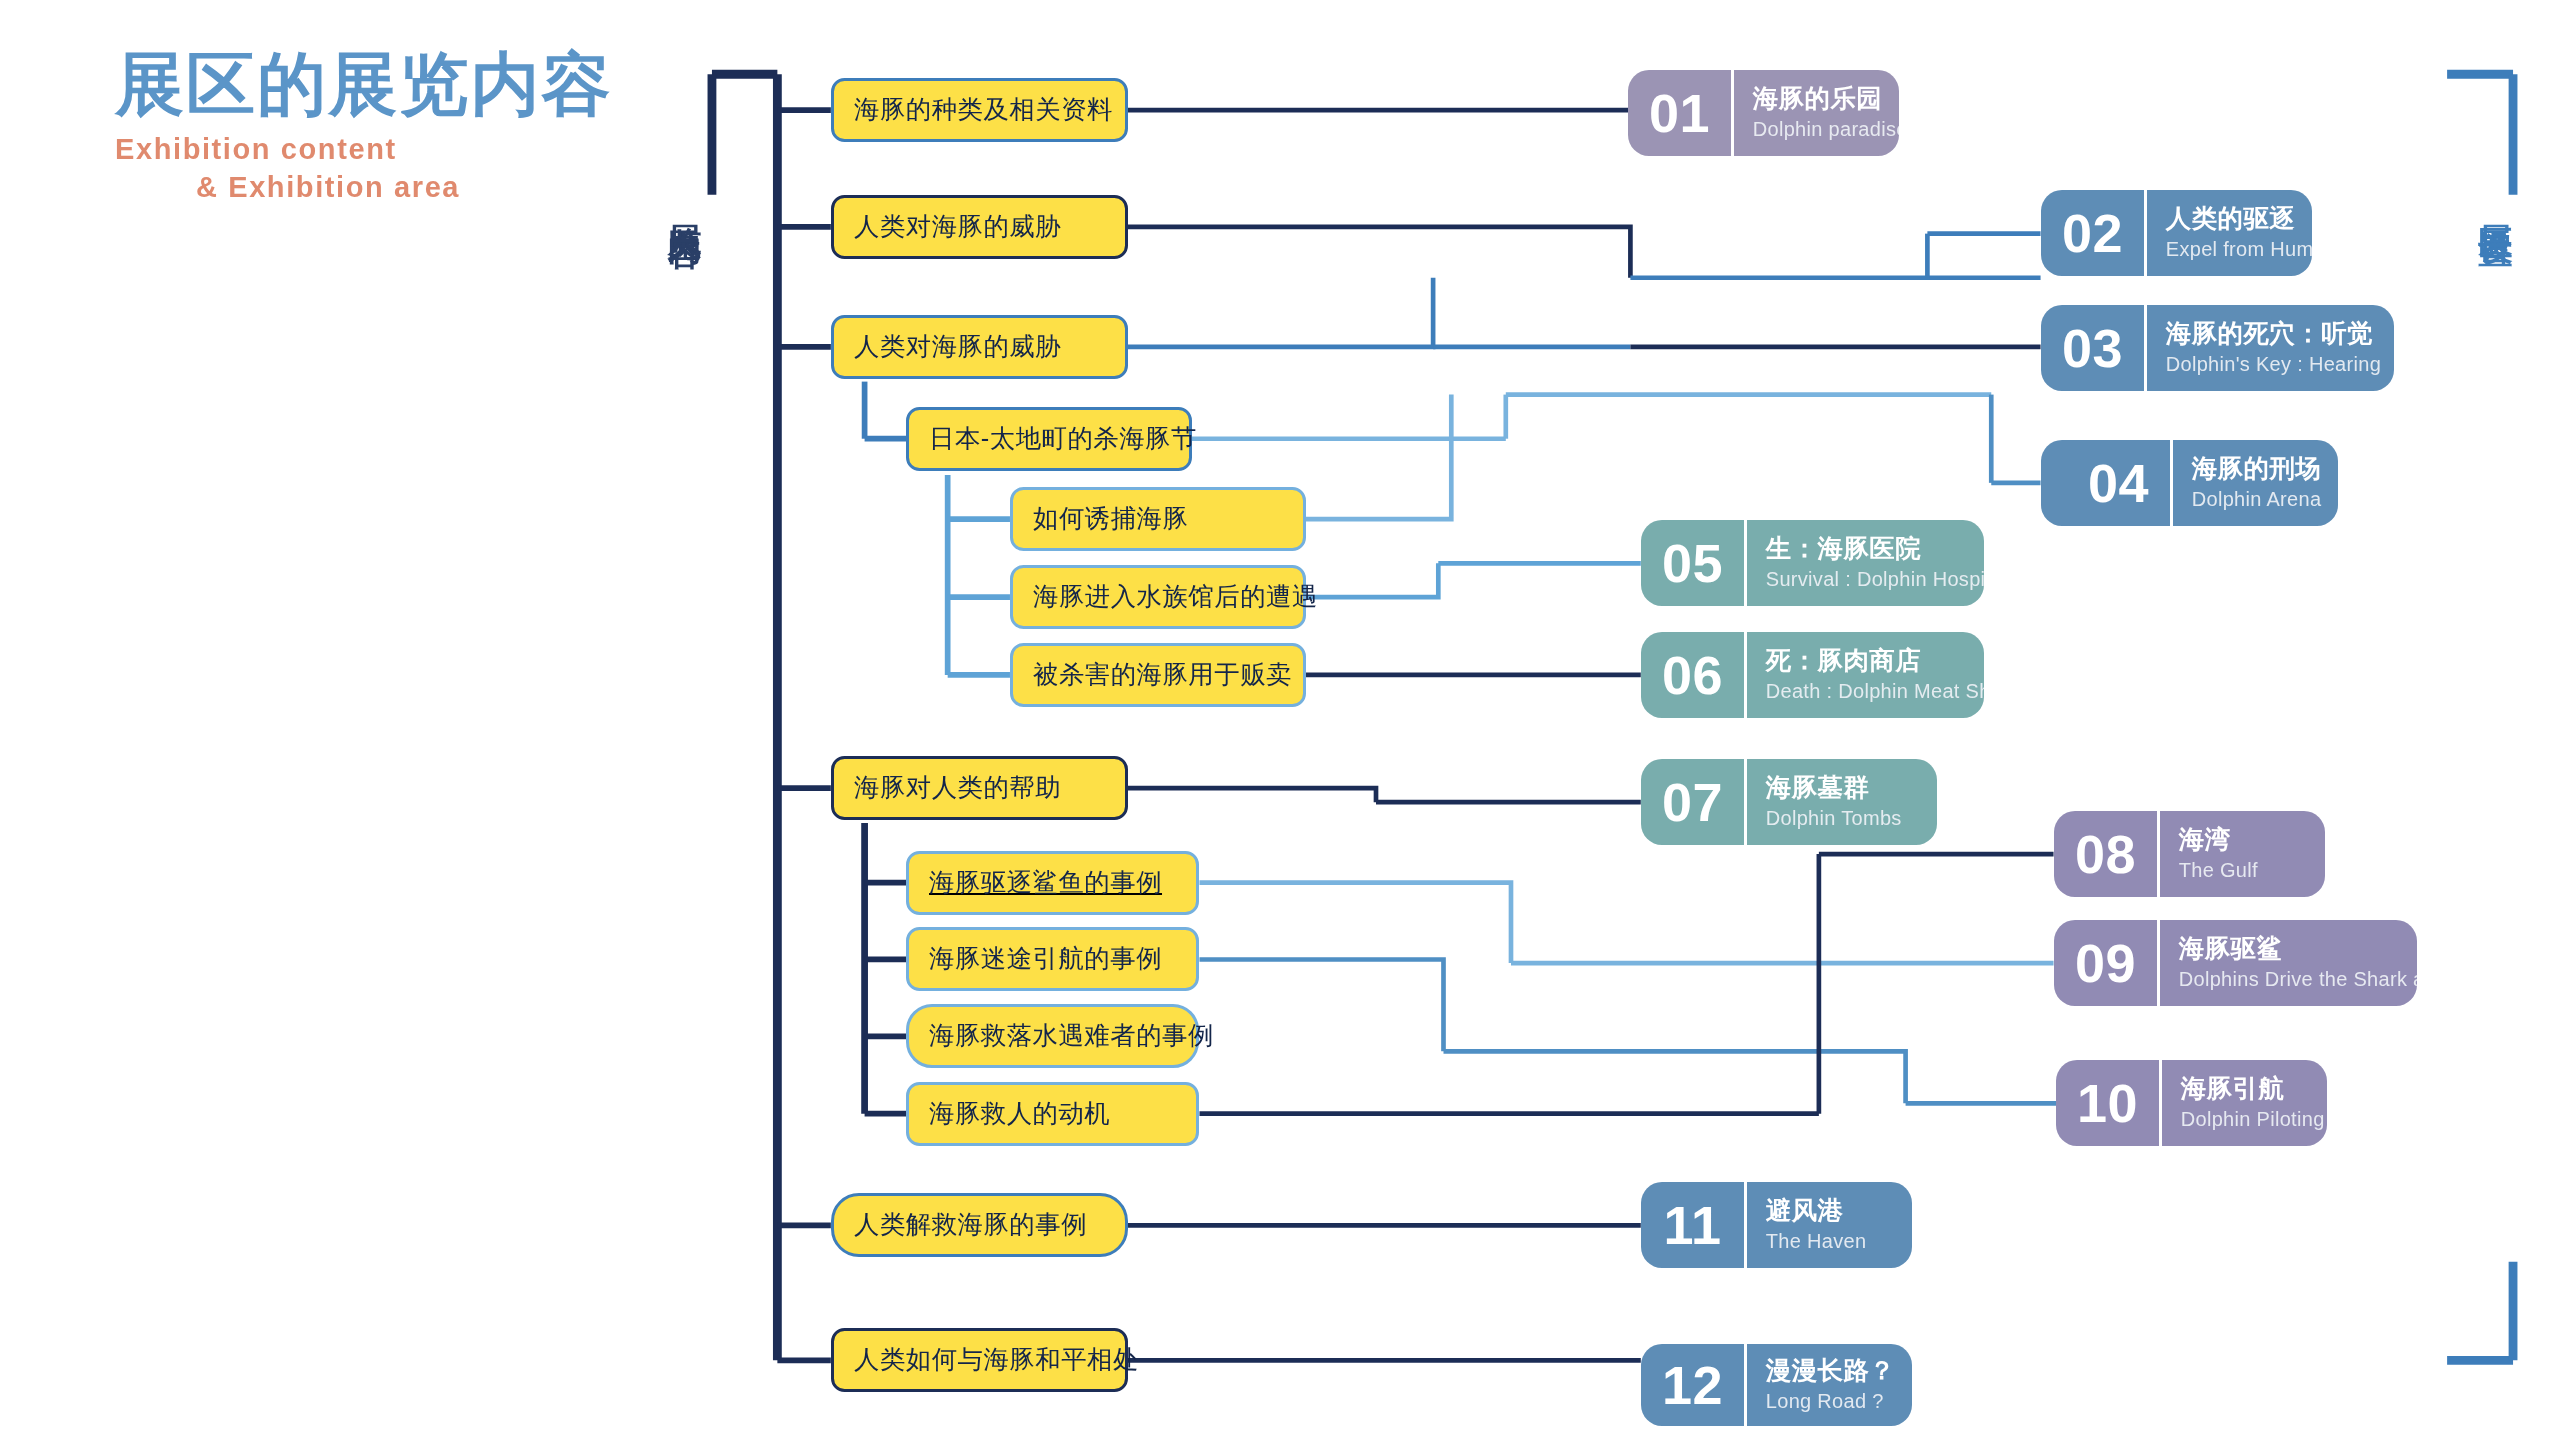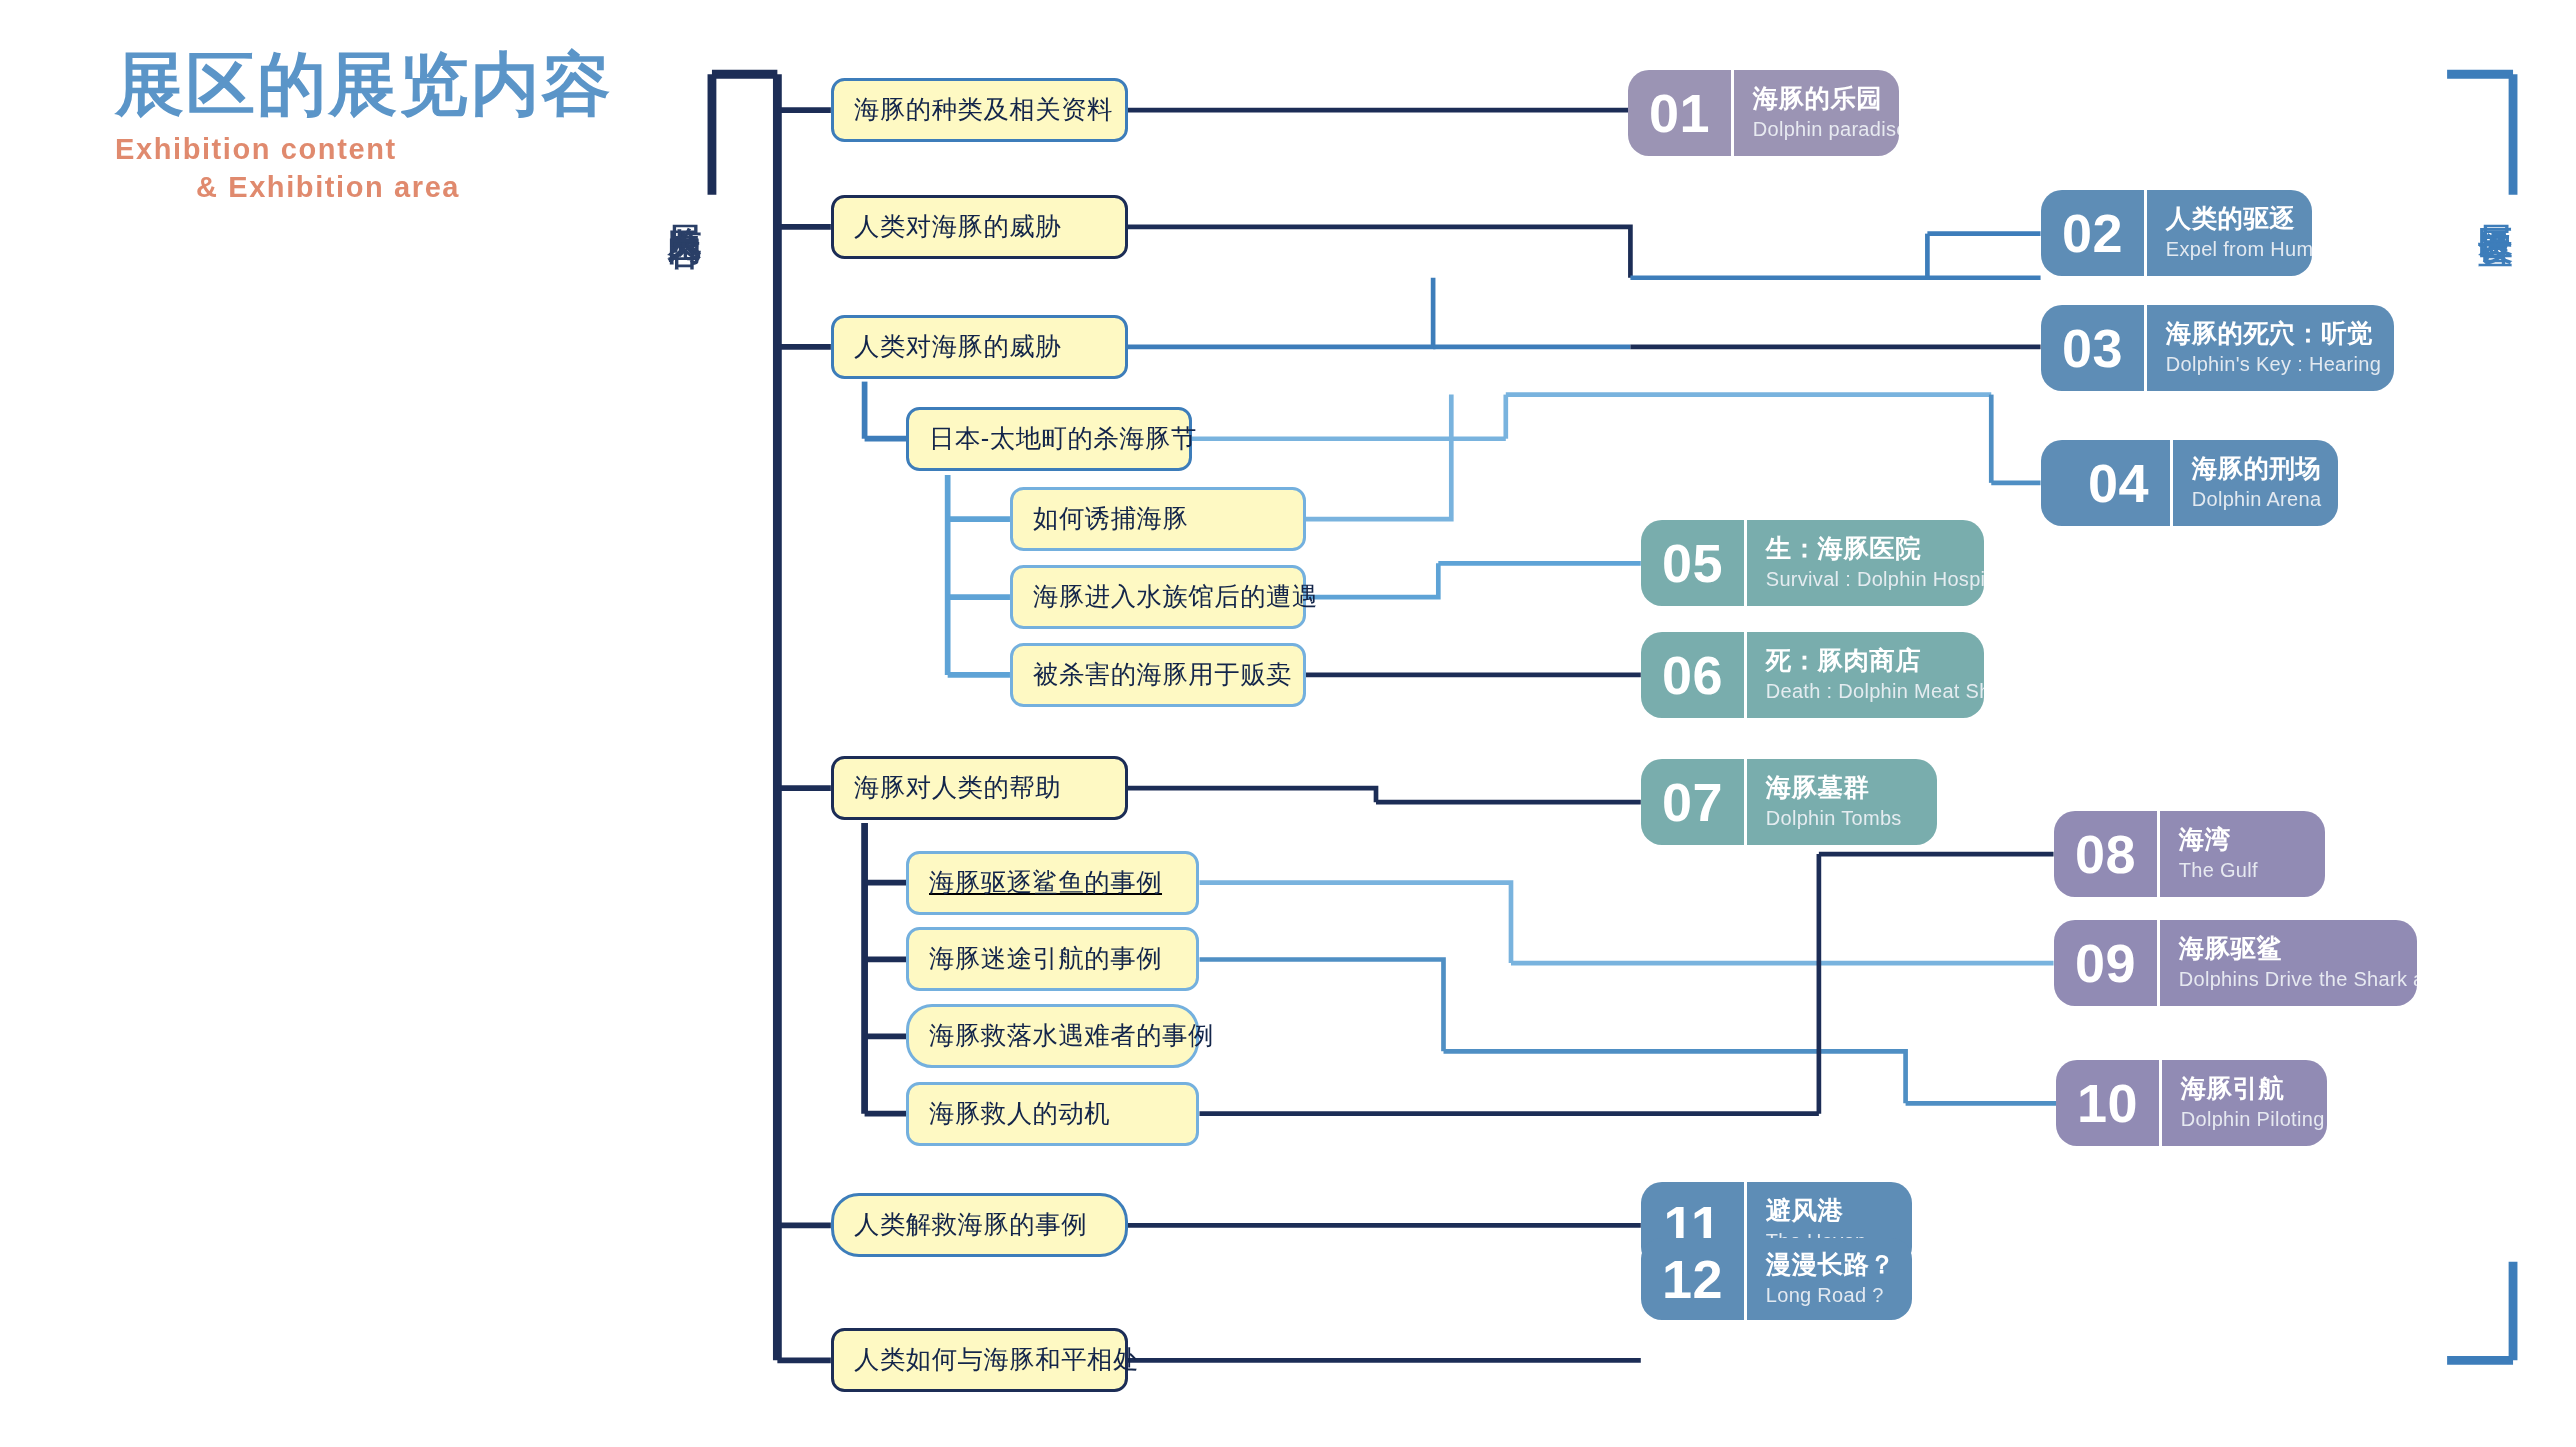--- a/index.html
+++ b/index.html
@@ -19,21 +19,21 @@
   
   .vlabel{position:absolute;writing-mode:vertical-rl;text-orientation:upright;
           font-size:34px;font-weight:700;letter-spacing:3.1px;line-height:1;}
   #vlabel-left{left:668px;top:197px;color:#2a3f67;}
   #vlabel-right{left:2479px;top:197px;color:#3d7dba;}
 
   
   #wires{position:absolute;left:0;top:0;width:2576px;height:1447px;}
 
   
-  .tbox{position:absolute;box-sizing:border-box;background:#fef9c3;
+  .tbox{position:absolute;box-sizing:border-box;background:#fde047;
         border-radius:13.5px;display:flex;align-items:center;
         padding-left:20px;}
   .tbox span{font-size:25.4px;color:#13254a;font-weight:400;white-space:nowrap;
              letter-spacing:0.5px;}
   .bd-dark{border:3.6px solid #1c2d56;}
   .bd-mid{border:3.6px solid #3d7dba;}
   .bd-light{border:3.6px solid #74b0de;}
 
   
   .card{position:absolute;display:flex;align-items:stretch;border-radius:21px;
@@ -289,21 +289,21 @@
 
   <div class="card" style="left:1641px;top:1182px;width:271px;height:86px;background:#5e8db6;">
     <div class="num">11</div>
     <div class="sep"></div>
     <div class="txt">
       <div class="tzh">避风港</div>
       <div class="ten">The Haven</div>
     </div>
   </div>
 
-  <div class="card" style="left:1641px;top:1238px;width:271px;height:82px;background:#5e8db6;justify-content:flex-end;">
+  <div class="card" style="left:1641px;top:1344px;width:271px;height:82px;background:#5e8db6;justify-content:flex-end;">
     <div class="num">12</div>
     <div class="sep"></div>
     <div class="txt">
       <div class="tzh">漫漫长路？</div>
       <div class="ten">Long Road ?</div>
     </div>
   </div>
 
 </div>
 

